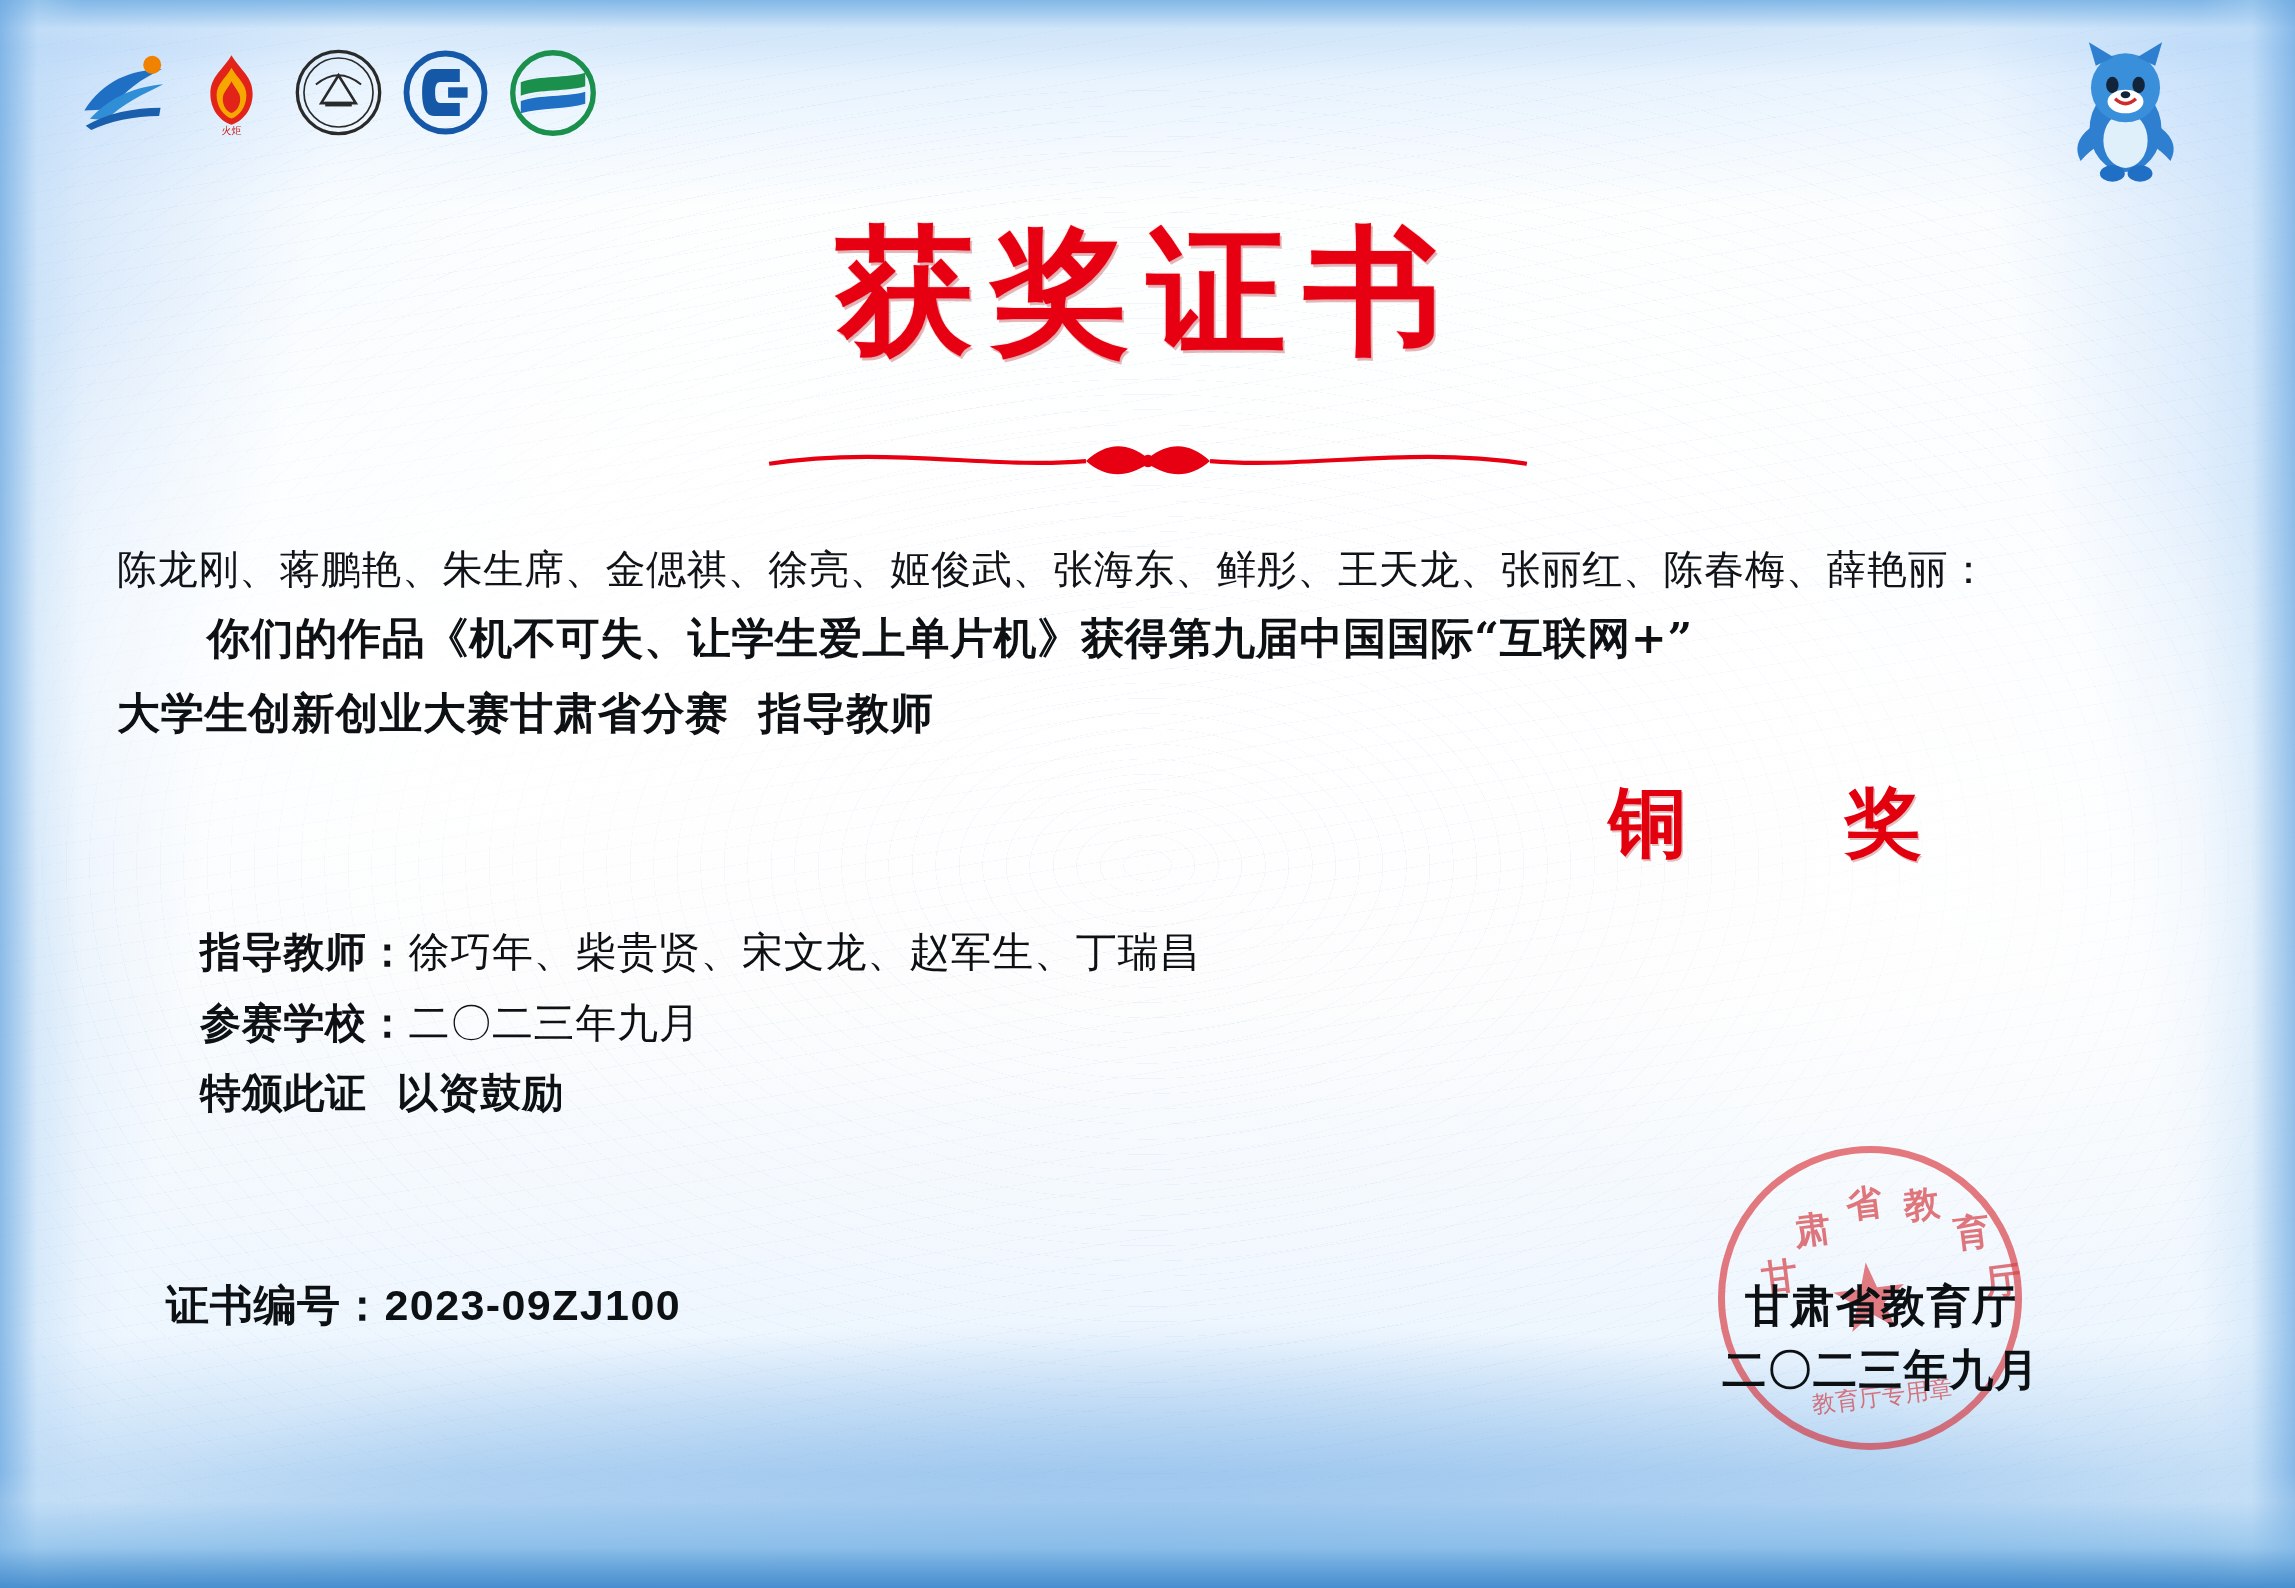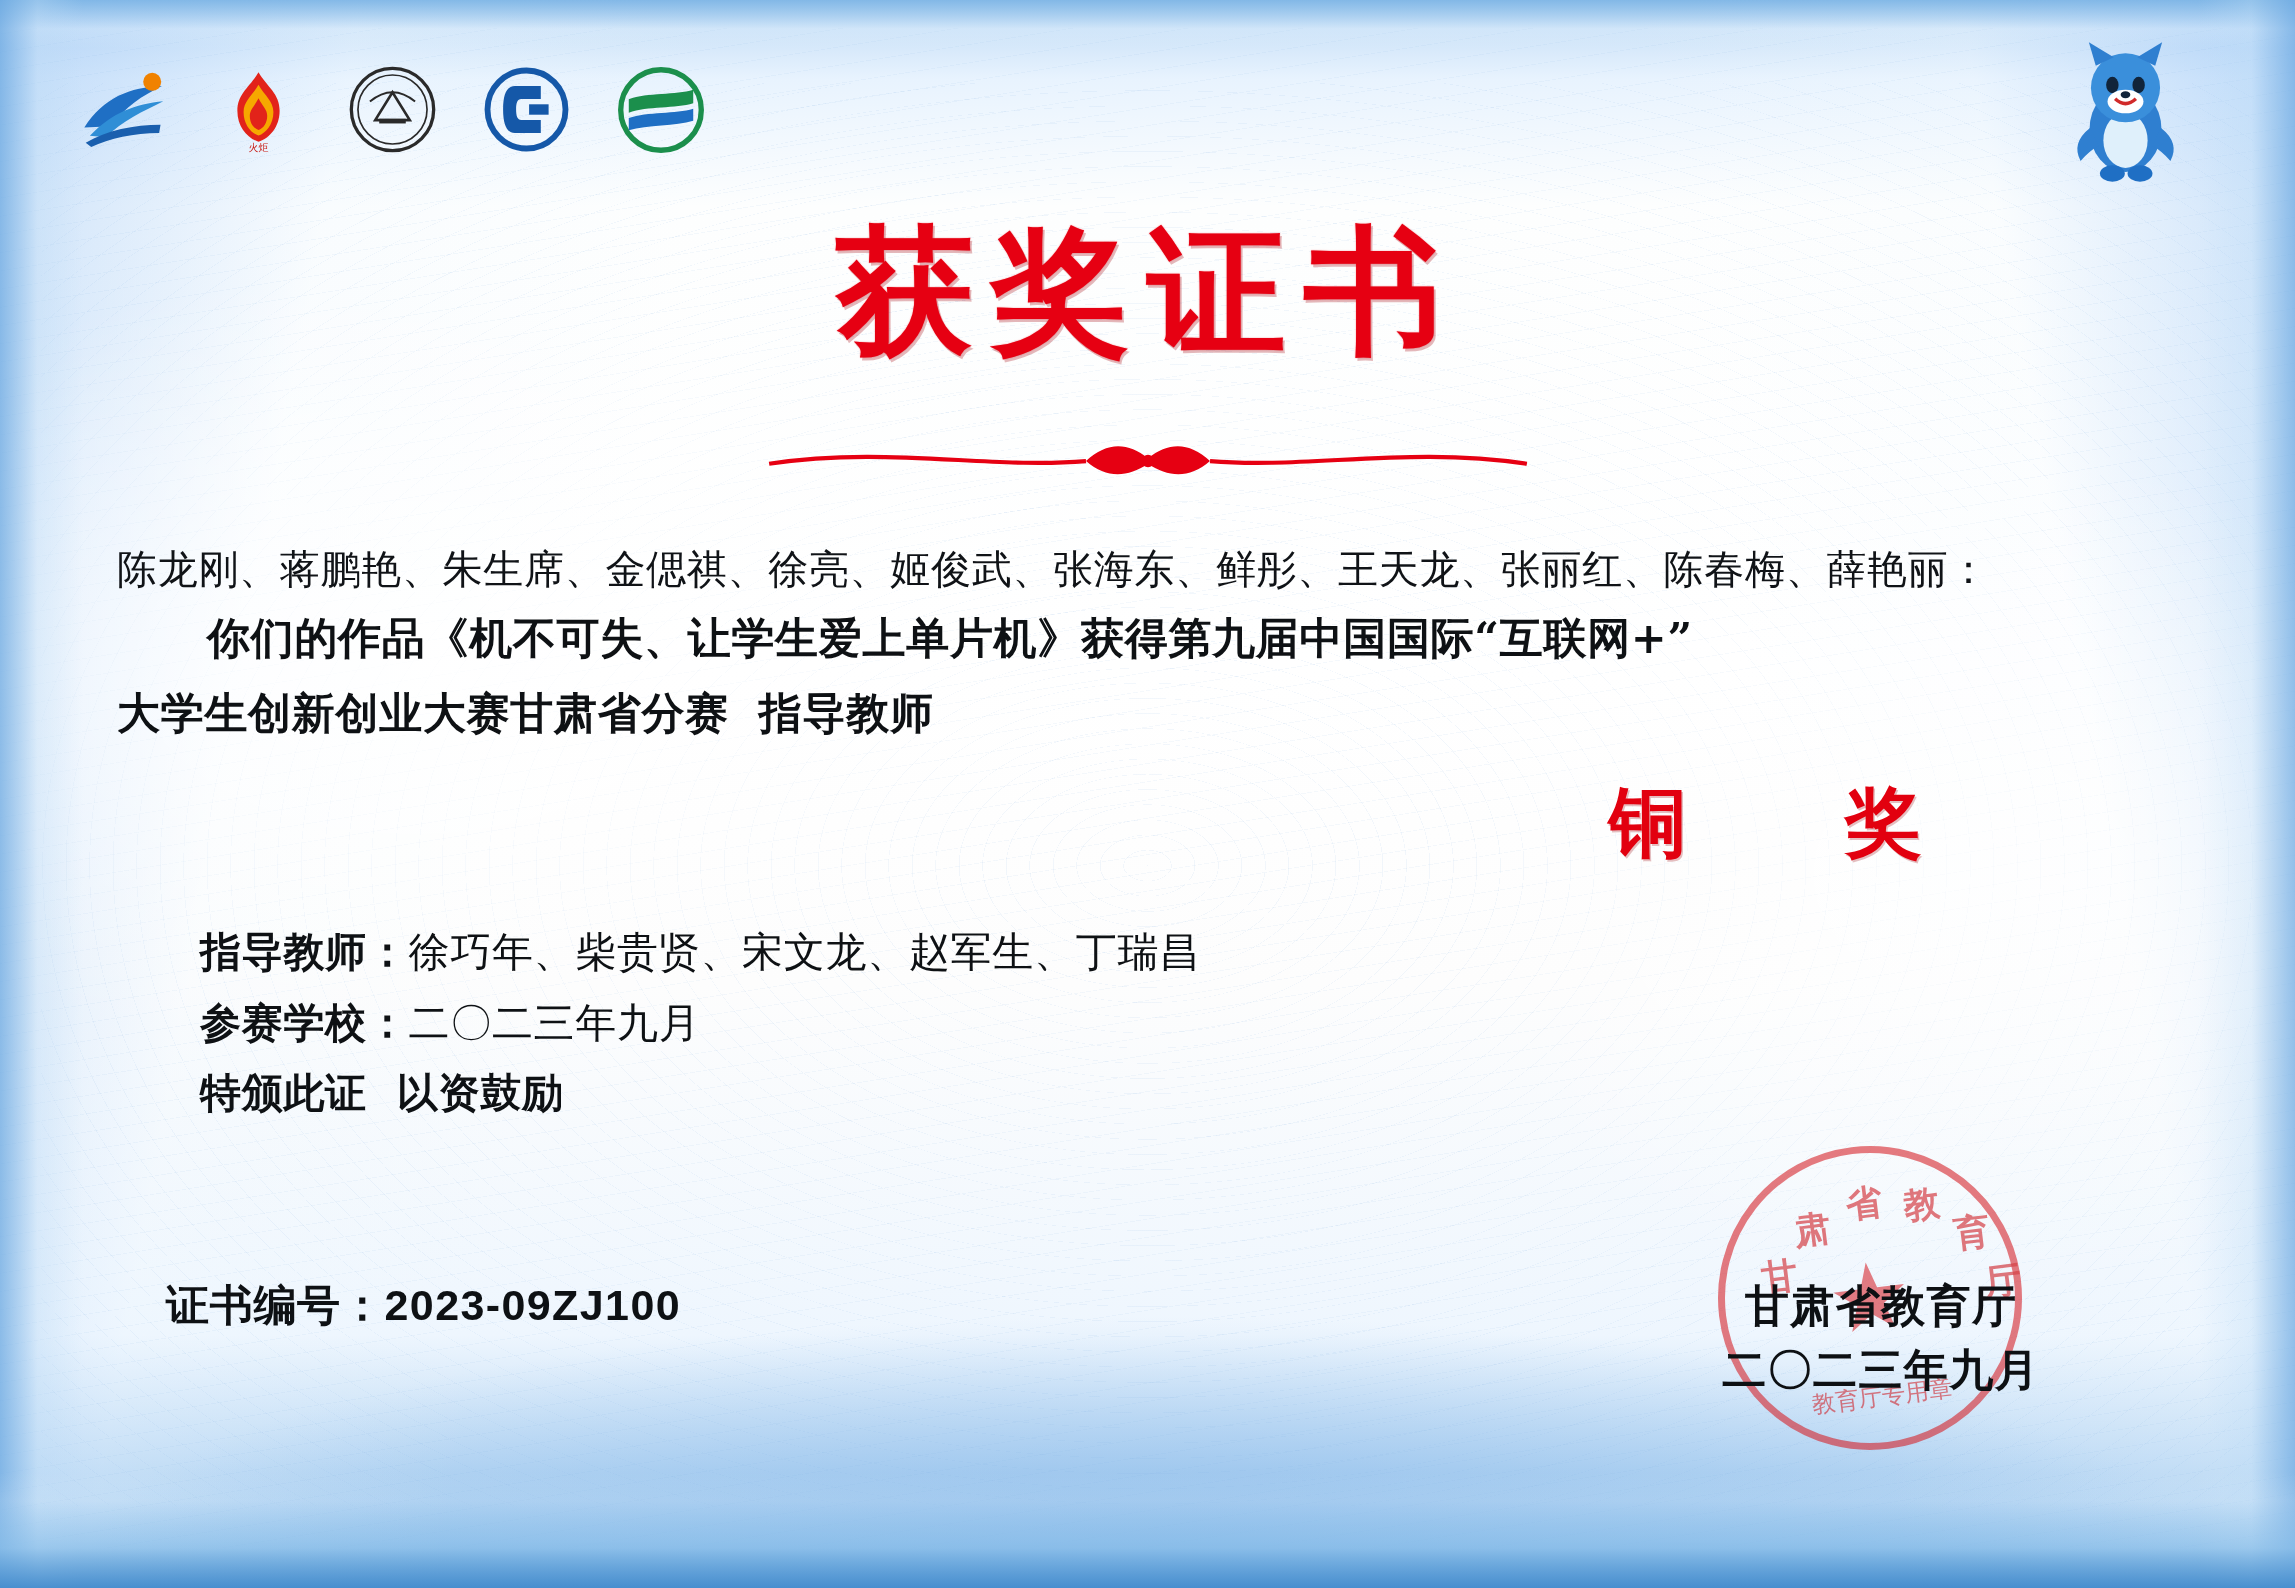--- a/index.html
+++ b/index.html
@@ -82,24 +82,24 @@
     position: absolute;
     left: 0; right: 0; bottom: 0; height: 117px;
     background: linear-gradient(0deg, rgba(68,140,205,0.95) 0%, rgba(140,192,233,0.6) 35%, rgba(235,245,253,0.15) 75%, rgba(255,255,255,0) 100%);
     pointer-events: none;
   }
 
   
   .logo-row {
     position: absolute;
     left: 76px;
-    top: 61px;
+    top: 44px;
     display: flex;
     align-items: center;
-    gap: 37px;
+    gap: 10px;
   }
   .logo {
     width: 97px;
     height: 97px;
     position: relative;
     display: flex;
     align-items: center;
     justify-content: center;
   }
 

